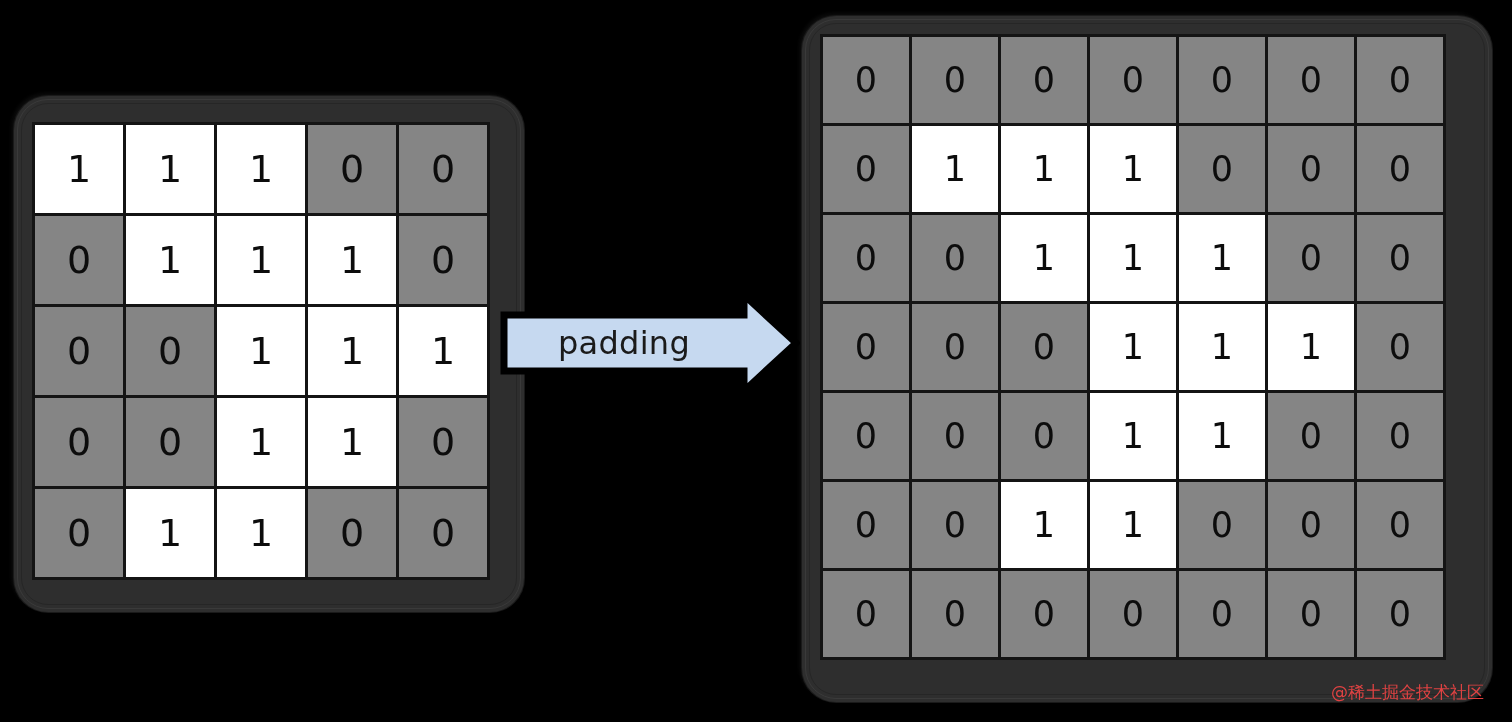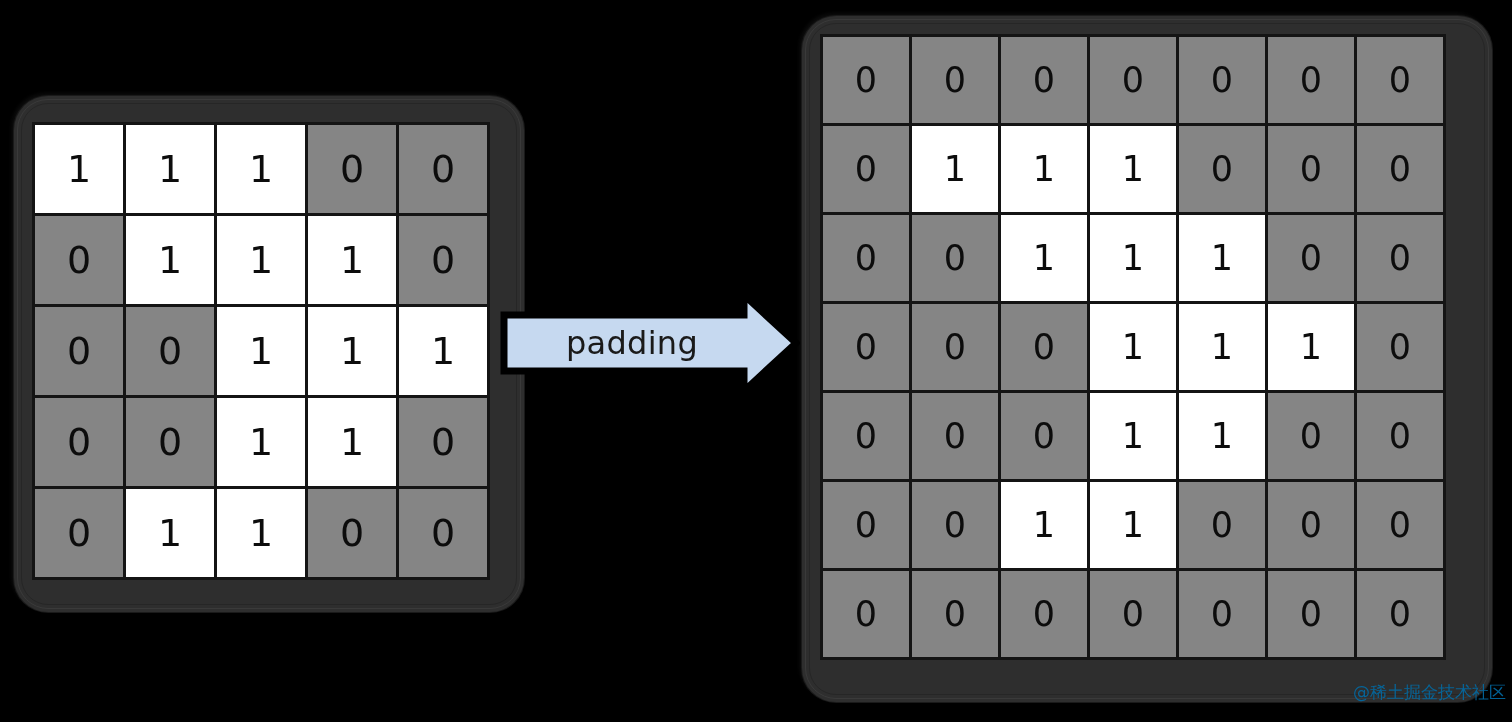--- a/index.html
+++ b/index.html
@@ -109,31 +109,30 @@
     height: 104px;
     display: flex;
     align-items: center;
     justify-content: center;
     font-family: "DejaVu Sans", sans-serif;
     font-size: 32px;
     color: #1a1a1a;
     z-index: 9;
     letter-spacing: 0.3px;
     user-select: none;
-    margin-left: 8px;
   }
 
   
   #watermark {
     position: absolute;
-    right: 6px;
+    right: 28px;
     bottom: 18px;
     font-family: "DejaVu Sans", sans-serif;
     font-size: 17px;
-    color: #0369a1;
+    color: #ef4444;
     opacity: 0.92;
     z-index: 12;
     user-select: none;
     white-space: nowrap;
   }
 </style>
 </head>
 <body>
 
 <div id="stage">

